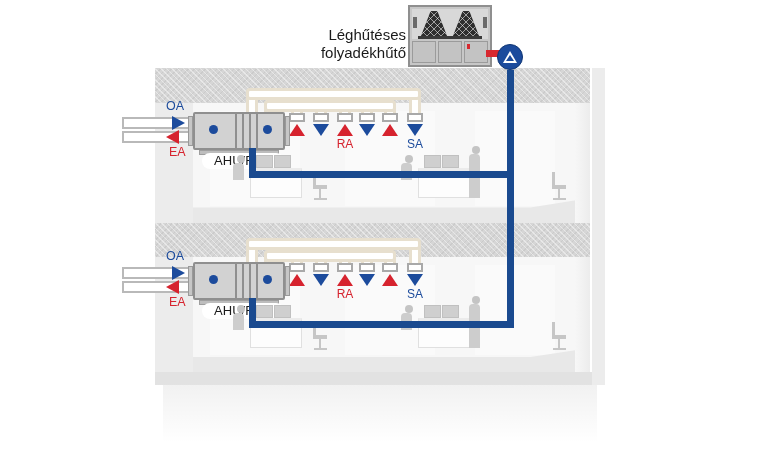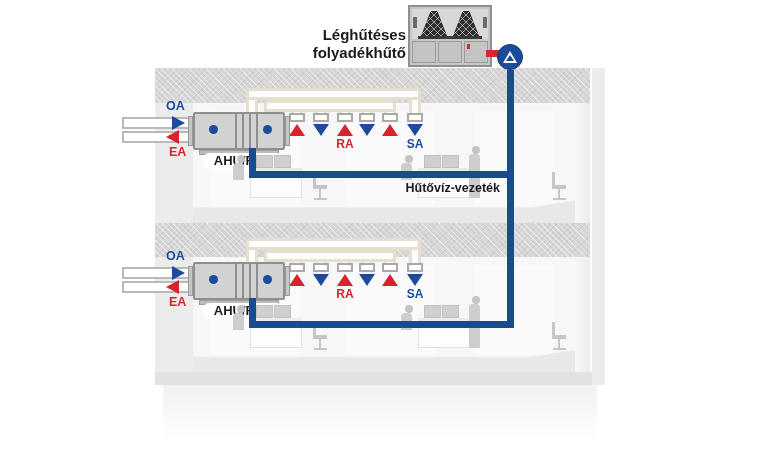--- a/index.html
+++ b/index.html
@@ -3,21 +3,21 @@
 <meta charset="utf-8">
 <style>
   html,body{margin:0;padding:0;background:#fff;}
   .canvas{position:relative;width:768px;height:460px;background:#fff;overflow:hidden;
           font-family:"Liberation Sans",sans-serif;color:#1a1a1a;}
   .abs{position:absolute;}
   .hatch{background-color:#d6d6d6;
     background-image:repeating-linear-gradient(45deg,rgba(255,255,255,.45) 0 1px,transparent 1px 4px),
                      repeating-linear-gradient(135deg,rgba(0,0,0,.05) 0 1px,transparent 1px 4px);}
   .room{background:#f7f7f7;}
-  .lbl{font-weight:700;white-space:nowrap;}
+  .lbl{font-weight:400;white-space:nowrap;}
   .duct{position:absolute;box-sizing:border-box;border:3px solid var(--duct-beige,#e7dfce);background:#fff;border-radius:4px;}
   .drop{border-radius:2px;}
   .diff{position:absolute;box-sizing:border-box;width:16px;height:9px;background:#fff;border:2px solid #a9a9a9;}
   .tri-up{width:0;height:0;border-left:8px solid transparent;border-right:8px solid transparent;border-bottom:12px solid var(--red,#d6232e);}
   .tri-down{width:0;height:0;border-left:8px solid transparent;border-right:8px solid transparent;border-top:12px solid var(--blue,#1c4b9c);}
   .tri-right{width:0;height:0;border-top:7px solid transparent;border-bottom:7px solid transparent;border-left:13px solid var(--blue,#1c4b9c);}
   .tri-left{width:0;height:0;border-top:7px solid transparent;border-bottom:7px solid transparent;border-right:13px solid var(--red,#d6232e);}
   .pipe{background:var(--pipe-blue,#1a4a8f);}
   .airduct{position:absolute;box-sizing:border-box;background:#fff;border:2px solid #b9b9b9;height:12px;}
   .mon{position:absolute;width:15px;height:11px;background:#cfcfcf;border:1px solid #c0c0c0;}
@@ -94,21 +94,20 @@
   <div class="abs" style="left:486px;top:50px;width:16px;height:7px;background:var(--pipe-red,#d7282f);"></div>
 
   <div class="abs pipe" style="left:507px;top:70px;width:7px;height:258px;z-index:6;"></div>
 
   <div>
     <div class="abs" style="left:497px;top:44px;width:26px;height:26px;border-radius:50%;background:var(--blue,#1c4b9c);border:1px solid #0e3573;box-sizing:border-box;z-index:7;"></div>
     <div class="abs" style="left:503px;top:51px;width:14px;height:12px;background:#fff;clip-path:polygon(50% 0,100% 100%,0 100%);z-index:7;"></div>
     <div class="abs" style="left:506px;top:55px;width:8px;height:6px;background:var(--blue,#1c4b9c);clip-path:polygon(50% 0,100% 100%,0 100%);z-index:7;"></div>
   </div>
 
-  <div class="abs lbl" style="left:378px;top:181px;width:122px;text-align:right;font-size:12.5px;z-index:7;">Hűtővíz-vezeték</div>
 
   <div class="abs" style="left:0;top:0;width:768px;height:230px;z-index:5;">
 
     <div class="duct drop" style="left:246px;top:90px;width:12px;height:26px;"></div>
     <div class="duct drop" style="left:264px;top:102px;width:12px;height:14px;"></div>
     <div class="duct drop" style="left:315px;top:92px;width:12px;height:26px;"></div>
     <div class="duct drop" style="left:361px;top:92px;width:12px;height:26px;"></div>
     <div class="duct drop" style="left:409px;top:92px;width:12px;height:26px;"></div>
     <div class="duct" style="left:246px;top:88px;width:175px;height:12px;"></div>
     <div class="duct drop" style="left:291px;top:104px;width:12px;height:14px;"></div>

